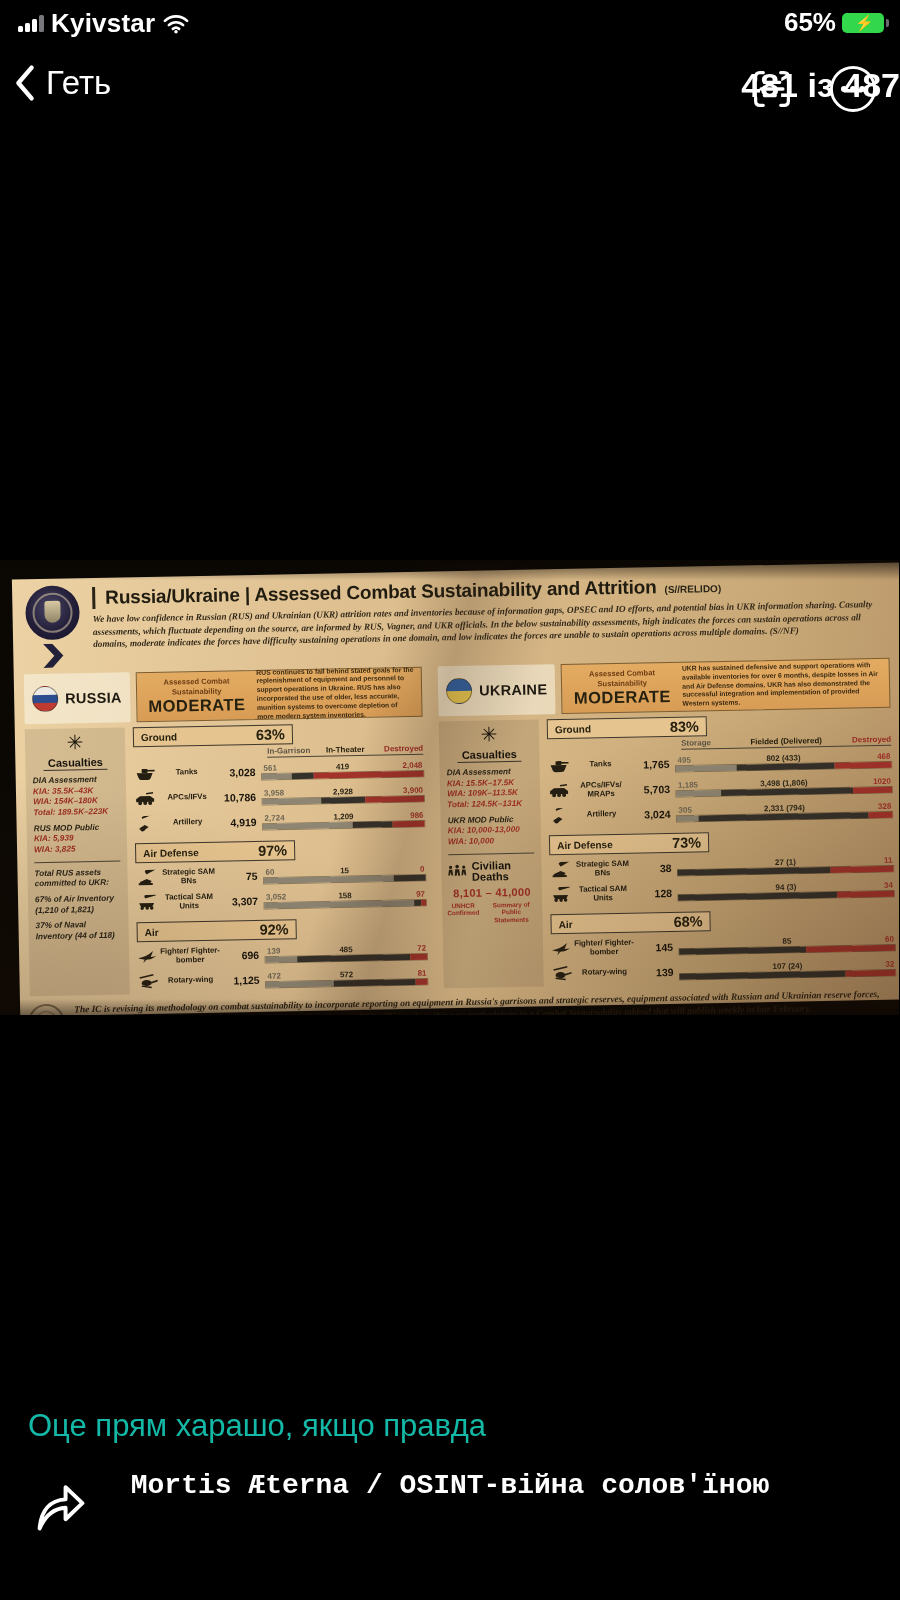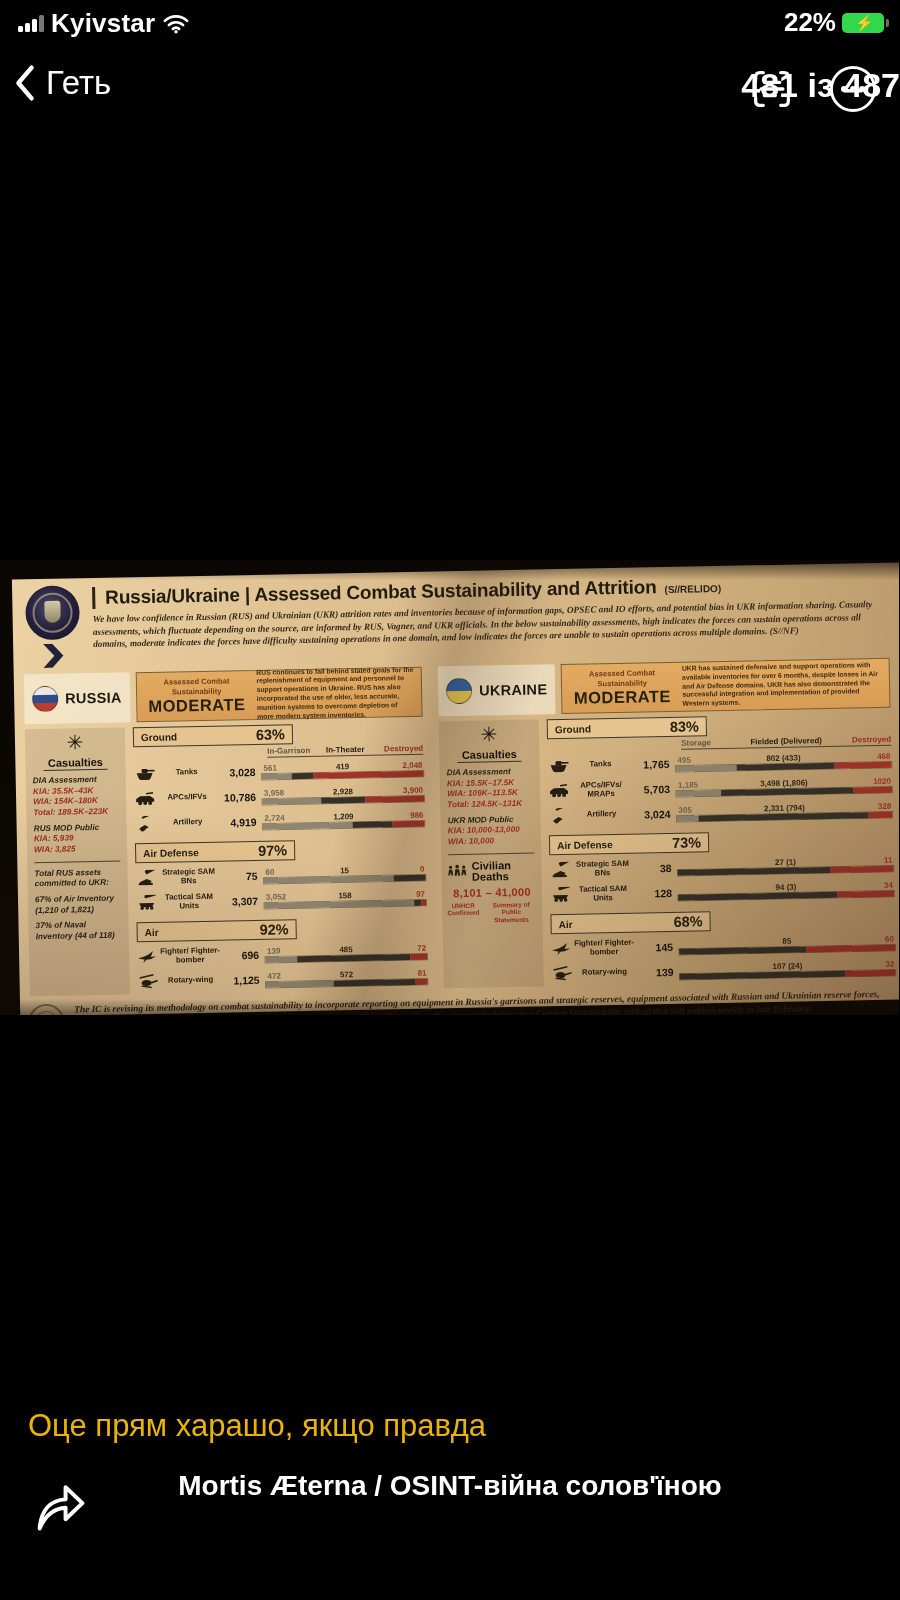--- a/index.html
+++ b/index.html
@@ -111,22 +111,22 @@
   .s0 { background:#8e8673; }
   .s1 { background:#34312a; }
   .s2 { background:#a3332a; }
 
   .doc-note { display:flex; gap:10px; margin-top:8px; align-items:flex-start; }
   .note-seal { flex:0 0 36px; width:36px; height:36px; border-radius:50%; border:2px solid rgba(60,48,28,.55); position:relative; margin-left:-2px;}
   .note-seal:before { content:""; position:absolute; inset:5px; border-radius:50%; border:1.2px solid rgba(60,48,28,.45); }
   .note-text { flex:1; font-family:"Liberation Serif", serif; font-style:italic; font-weight:600; font-size:9.4px; line-height:1.4; color:#2e2515; padding-right:4px; }
 
   
-  .caption { position:absolute; left:28px; top:1408px; width:840px; font-size:31px; font-weight:400; color:#eab308; }
-  .footer { position:absolute; left:0; top:1470px; width:900px; text-align:center; }
+  .caption { position:absolute; left:28px; top:1408px; width:840px; font-size:31px; font-weight:400; color:#14b8a6; }
+  .footer { position:absolute; left:0; top:1470px; width:900px; text-align:center;font-family:Liberation Mono, monospace; }
   .channel { font-size:28px; font-weight:600; color:#fff; display:inline-block; cursor:pointer; }
   .timestamp { font-size:26px; font-weight:400; color:#efefef; margin-top:4px; }
   .share-btn { position:absolute; left:32px; top:1476px; width:58px; height:62px; cursor:pointer; }
 
   svg.lineicon { display:block; }
 </style>
 </head>
 <body>
 
 <svg width="0" height="0" style="position:absolute">
@@ -193,21 +193,21 @@
         </span>
       <span class="carrier">Kyivstar</span>
       <svg class="lineicon" width="28" height="20" viewBox="0 0 24 18">
         <path d="M2 6.2 A14.5 14.5 0 0 1 22 6.2" stroke="#fff" stroke-width="2.4" fill="none" stroke-linecap="round"></path>
         <path d="M5.6 10 A9.2 9.2 0 0 1 18.4 10" stroke="#fff" stroke-width="2.4" fill="none" stroke-linecap="round"></path>
         <path d="M9.2 13.4 A4.6 4.6 0 0 1 14.8 13.4" stroke="#fff" stroke-width="2.4" fill="none" stroke-linecap="round"></path>
         <circle cx="12" cy="16" r="1.6" fill="#fff"></circle>
       </svg>
     </div>
     <div class="sb-right">
-      <span class="batt-pct">22%</span>
+      <span class="batt-pct">65%</span>
       <span class="battery">
           <span class="bolt">⚡</span>
         </span>
     </div>
   </div>
 
   <div class="nav-bar">
     <div class="nav-back">
       <svg class="lineicon" width="22" height="38" viewBox="0 0 20 34">
         <path d="M16 3 L4 17 L16 31" stroke="#fff" stroke-width="4" fill="none" stroke-linecap="round" stroke-linejoin="round"></path>

